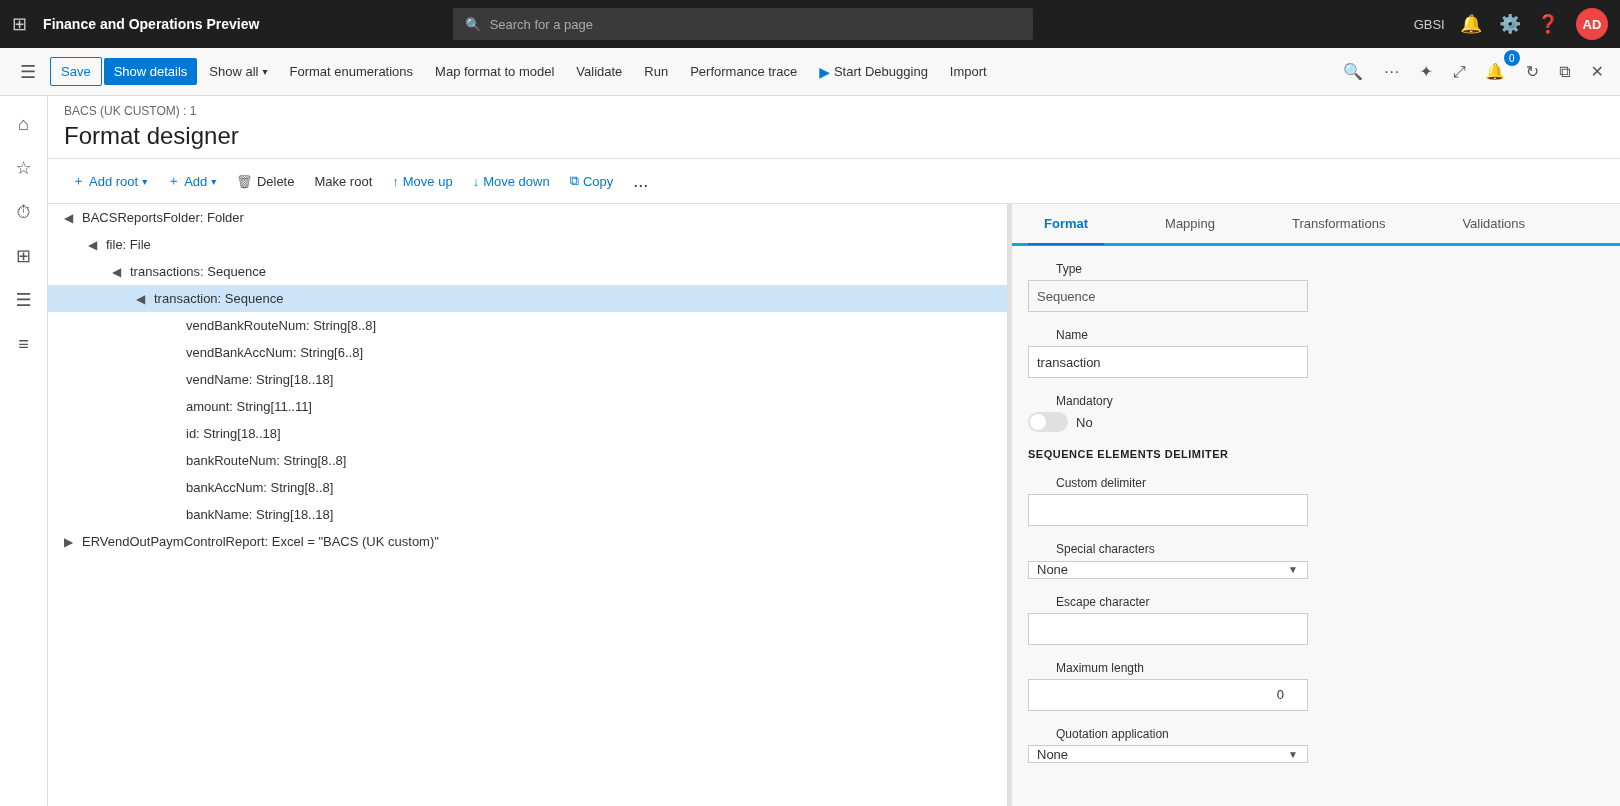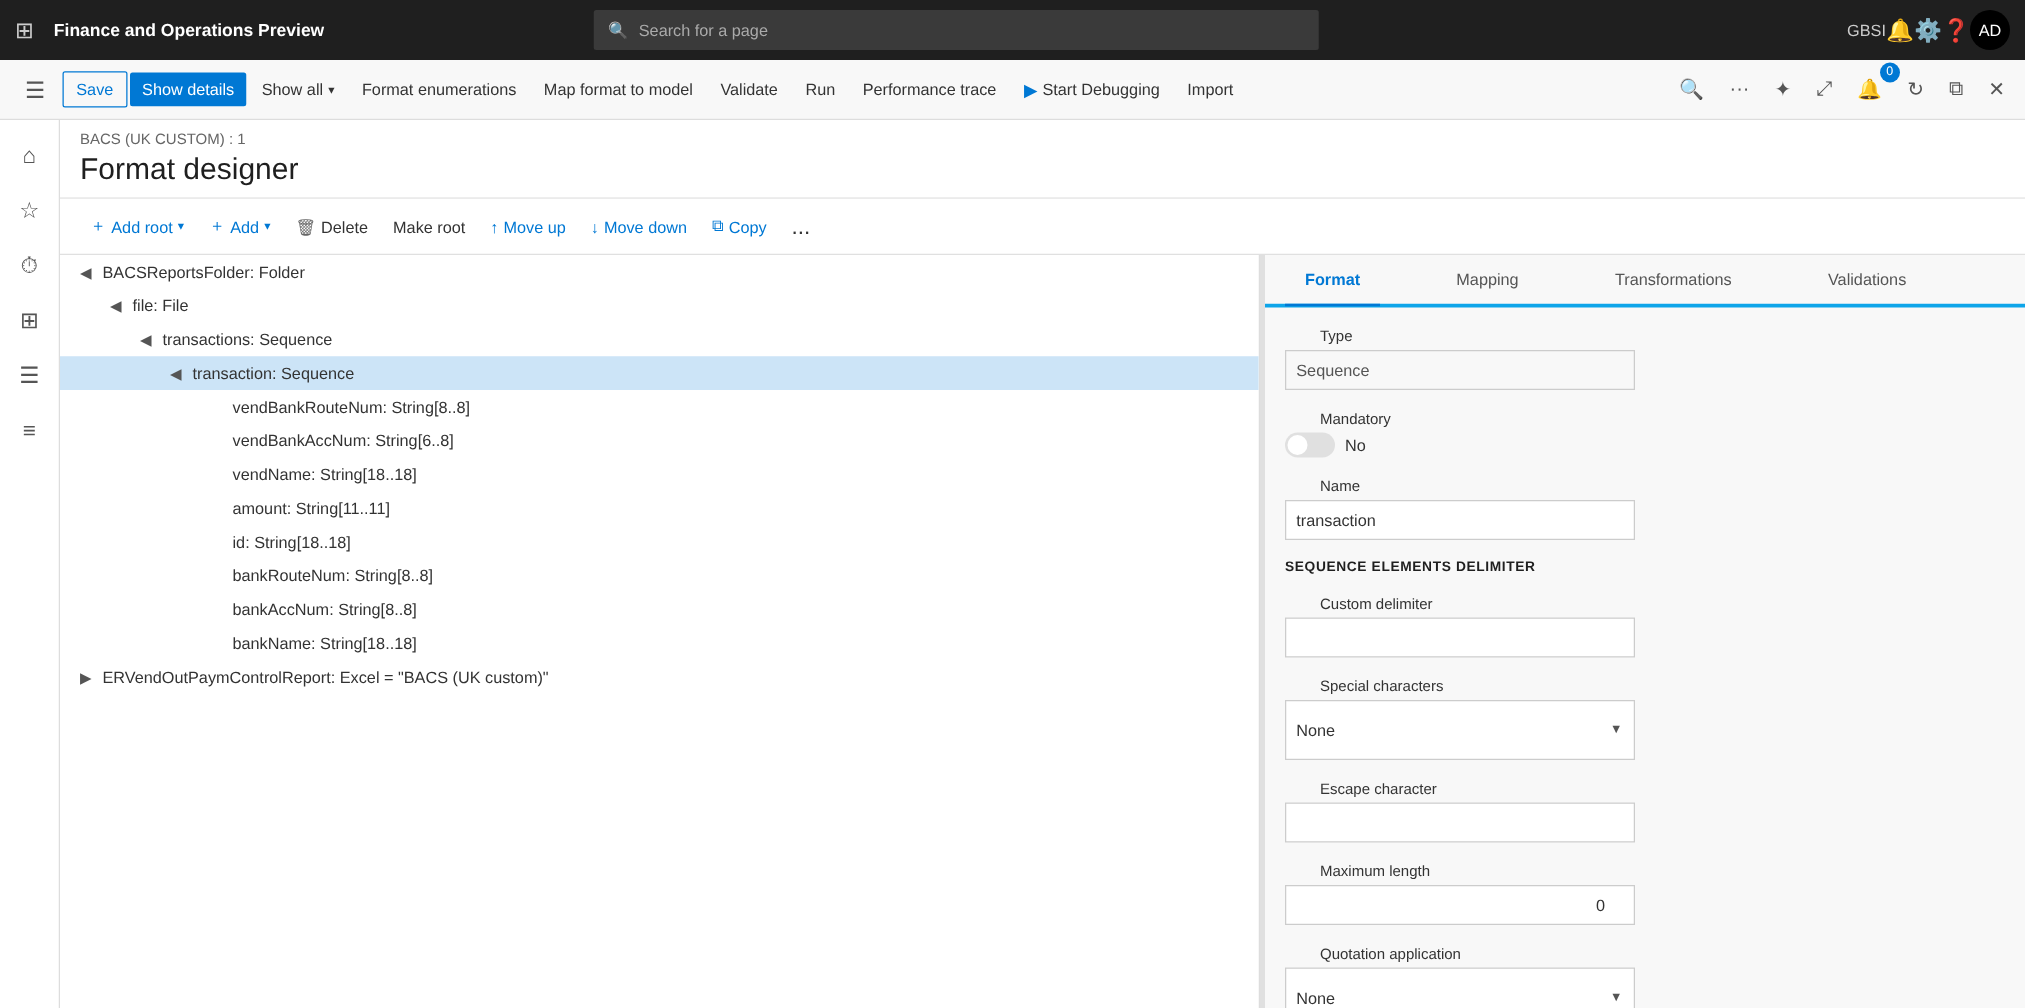--- a/index.html
+++ b/index.html
@@ -27,30 +27,31 @@
       align-items: center;
       padding: 0 12px;
       height: 32px;
       gap: 8px;
       color: #aaa;
       font-size: 13px;
     }
     .top-nav-right {
       display: flex;
       align-items: center;
+      gap: 16px;
       margin-left: auto;
       color: white;
       font-size: 13px;
     }
     .top-nav-avatar {
       width: 32px; height: 32px;
       border-radius: 50%;
-      background: #000000;
+      background: #ef4444;
       display: flex; align-items: center; justify-content: center;
-      font-weight: 400; font-size: 13px; color: white;
+      font-weight: 700; font-size: 13px; color: white;
     }
 
     
     .toolbar {
       background: #f8f8f8;
       border-bottom: 1px solid #ddd;
       height: 48px;
       display: flex;
       align-items: center;
       padding: 0 8px;
@@ -239,21 +240,21 @@
       border: 1px solid #ccc;
       background: white;
       padding: 0 8px;
       font-size: 13px;
       color: #333;
       outline: none;
     }
     .form-select {
       width: 100%;
       max-width: 280px;
-      height: 48px;
+      height: 18px;
       border: 1px solid #ccc;
       background: white;
       padding: 0 8px;
       font-size: 13px;
       color: #333;
       appearance: none;
       outline: none;
       cursor: pointer;
     }
     .form-select-wrapper {
@@ -504,30 +505,30 @@
         </div>
 
         <div class="form-section">
 
           <div class="form-field">
             <label class="form-label">Type</label>
             <input class="form-input" value="Sequence" readonly="" style="background: rgb(248, 248, 248); color: rgb(85, 85, 85);">
           </div>
 
           <div class="form-field">
+            <label class="form-label">Name</label>
+            <input class="form-input" value="transaction" style="">
+          </div>
+
+          <div class="form-field">
             <label class="form-label">Mandatory</label>
             <div class="toggle-row">
               <div class="toggle"></div>
               <span class="toggle-label">No</span>
             </div>
-          </div>
-
-          <div class="form-field">
-            <label class="form-label">Name</label>
-            <input class="form-input" value="transaction" style="">
           </div>
 
           <div class="form-field">
             <span class="form-label-bold">SEQUENCE ELEMENTS DELIMITER</span>
           </div>
 
           <div class="form-field">
             <label class="form-label">Custom delimiter</label>
             <input class="form-input" value="" style="">
           </div>

